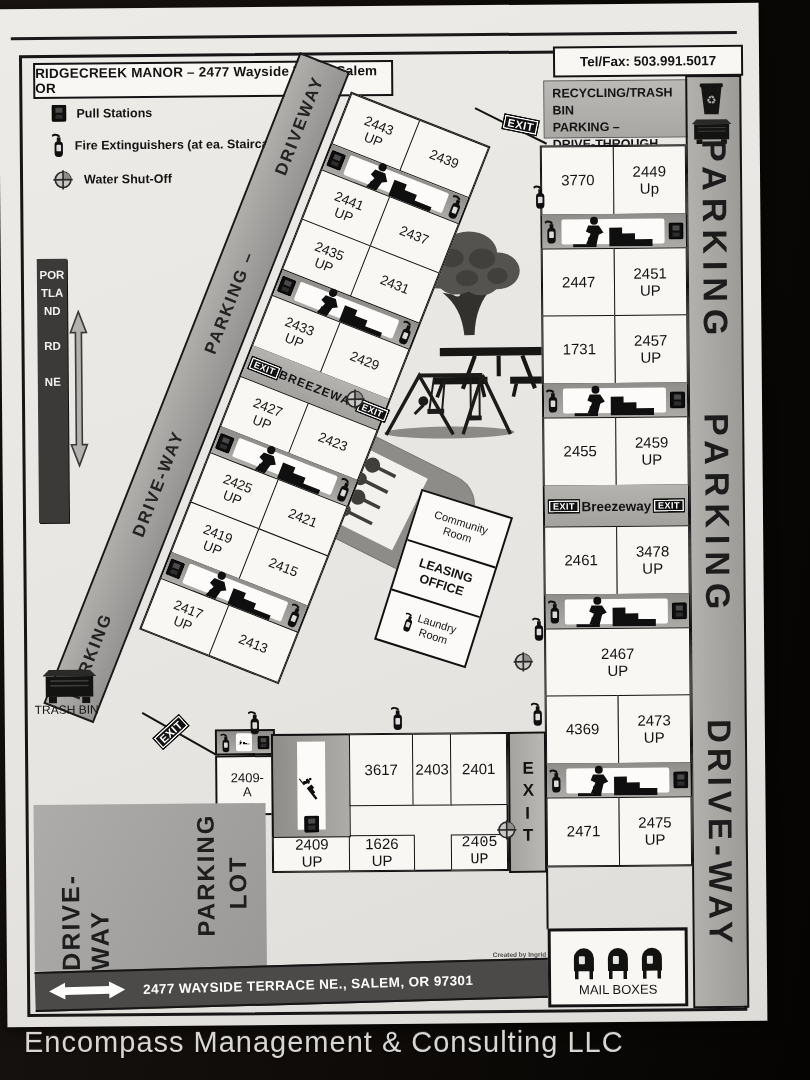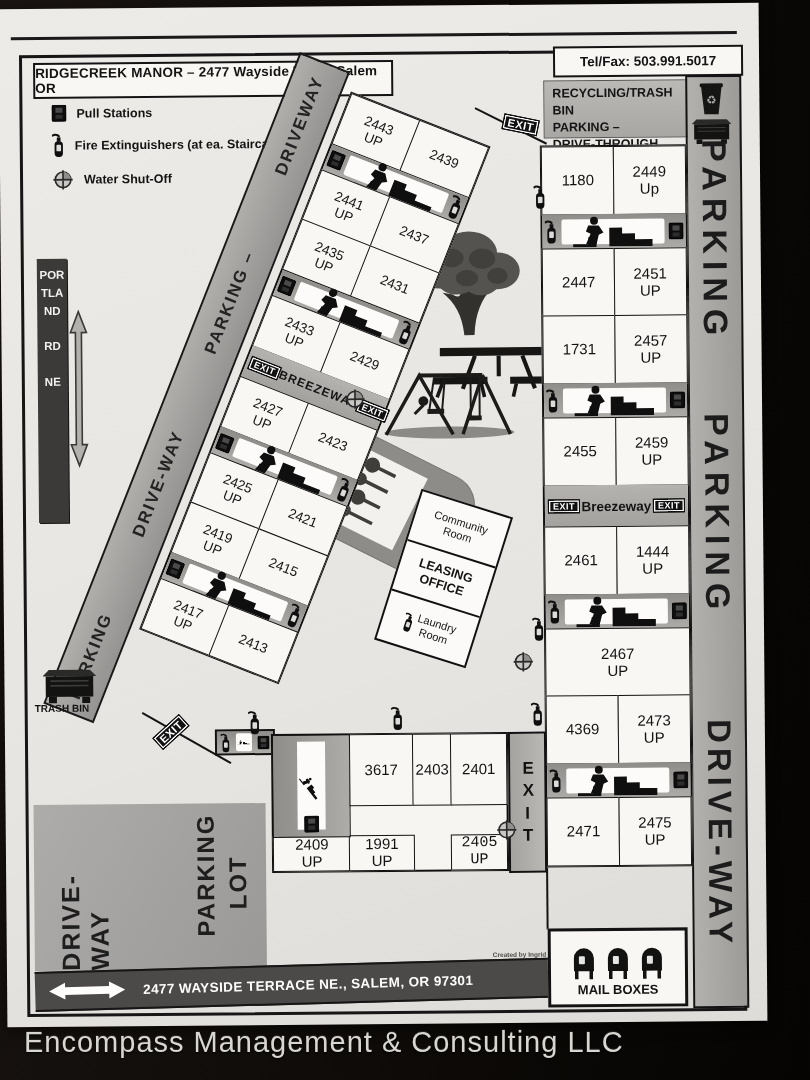--- a/index.html
+++ b/index.html
@@ -103,25 +103,25 @@
   .pl-lot{left:190px;top:52px;font-size:24px;letter-spacing:2px;}
   
   .street-bar{position:absolute;left:28px;top:958px;width:514px;height:40px;background:#4c4a48;
     border-top:2.5px solid #161616;border-bottom:2.5px solid #161616;transform:rotate(-1.1deg);
     display:flex;align-items:center;gap:14px;padding:0 10px;box-sizing:border-box;}
   .street-bar .txt{color:#fdfdfb;font-weight:bold;font-size:13.5px;letter-spacing:.4px;white-space:nowrap;}
   .arrow-h{width:84px;height:22px;flex:none;}
   
   .mail-box{left:541px;top:924px;width:140px;height:79px;border-width:3px;flex-direction:column;gap:1px;padding-top:4px;box-sizing:border-box;}
   .mail-icons{display:flex;gap:6px;}
-  .mail-label{font-weight:bold;font-size:13px;}
+  .mail-label{font-weight:normal;font-size:13px;}
   .credit{position:absolute;left:486px;top:946px;width:60px;font-size:6.5px;color:#4e4c4a;font-weight:bold;}
   
   .sw-trash{position:absolute;left:38px;top:658px;}
-  .sw-trash-label{position:absolute;left:30px;top:694px;font-weight:bold;font-size:10px;}
+  .sw-trash-label{position:absolute;left:30px;top:694px;font-weight:normal;font-size:12px;}
   
   .tree{position:absolute;left:405px;top:220px;width:122px;}
   .picnic{position:absolute;left:430px;top:330px;width:134px;}
   .swing{position:absolute;left:378px;top:360px;width:138px;}
   .courtyard{position:absolute;left:281px;top:438px;width:186px;height:108px;border-radius:30px;
     background:#8e8c89;border:2px solid #59585
 5;transform:rotate(27deg);box-shadow:0 0 0 1px #777;}
   .courtyard-inner{position:absolute;left:34px;top:14px;width:96px;height:80px;background:#f2f1ee;
     display:flex;align-items:center;justify-content:center;overflow:hidden;}
   .office{position:absolute;left:392px;top:494px;width:96px;height:158px;background:#fbfaf8;
@@ -475,21 +475,21 @@
       <div class="row l-pair">
         <div class="unit pre">2417
 UP</div>
         <div class="unit pre">2413</div>
       </div>
     </div>
   </div>
 
   <div class="wing east-wing">
     <div class="row e-pair">
-      <div class="unit pre">1180</div>
+      <div class="unit pre">3770</div>
       <div class="unit pre">2449
 Up</div>
     </div>
     <div class="row e-stair stair-row">
       <span class="icon">
           <svg width="13" height="25" viewBox="0 0 14 27">
             <g fill="#0f0f0f">
               <rect x="3" y="9" width="9" height="17" rx="4"></rect>
               <rect x="5.5" y="5" width="4" height="4.5"></rect>
               <path d="M8 5.5 C5 2.5 3 2.5 1 4.5 L0 2.5 C3 0 7 1 9 3.5 z"></path>
@@ -559,21 +559,21 @@
       <div class="unit pre">2459
 UP</div>
     </div>
     <div class="row e-bw bw-row">
       <span class="exit-sign">EXIT</span>
       <span class="bw-label">Breezeway</span>
       <span class="exit-sign">EXIT</span>
     </div>
     <div class="row e-pair">
       <div class="unit pre">2461</div>
-      <div class="unit pre">1444
+      <div class="unit pre">3478
 UP</div>
     </div>
     <div class="row e-stair stair-row">
       <span class="icon">
           <svg width="13" height="25" viewBox="0 0 14 27">
             <g fill="#0f0f0f">
               <rect x="3" y="9" width="9" height="17" rx="4"></rect>
               <rect x="5.5" y="5" width="4" height="4.5"></rect>
               <path d="M8 5.5 C5 2.5 3 2.5 1 4.5 L0 2.5 C3 0 7 1 9 3.5 z"></path>
             </g>
@@ -665,20 +665,22 @@
         </svg>
       </span>
     <span class="icon" style="transform:scale(.8);">
         <svg width="15" height="17" viewBox="0 0 15 17">
           <rect x="0.5" y="0.5" width="14" height="16" rx="1.5" fill="#0e0e0e" stroke="#000"></rect>
           <rect x="4" y="3" width="7" height="5" fill="#4a4a4a"></rect>
           <rect x="4" y="10" width="7" height="4" fill="#2e2e2e"></rect>
         </svg>
       </span>
   </div>
+  <div class="box annex-box pre">2409-
+A</div>
 
   <div class="south-block">
     <div class="unit pre">3617</div>
     <div class="unit pre">2403</div>
     <div class="s-staircol">
       <div class="s-stairpanel">
           <svg viewBox="0 0 72 26" width="64" height="23">
             <g fill="#0f0f0f">
               <circle cx="20" cy="4" r="3.4"></circle>
               <path d="M15 8 h9 l4 6 l-4 2 l-2 8 h-9 l4 -9 l-4 -2 z"></path>
@@ -691,21 +693,21 @@
           <svg width="15" height="17" viewBox="0 0 15 17">
             <rect x="0.5" y="0.5" width="14" height="16" rx="1.5" fill="#0e0e0e" stroke="#000"></rect>
             <rect x="4" y="3" width="7" height="5" fill="#4a4a4a"></rect>
             <rect x="4" y="10" width="7" height="4" fill="#2e2e2e"></rect>
           </svg>
         </span>
     </div>
     <div class="unit pre">2401</div>
     <div class="unit pre" style="grid-column:1;">2409
 UP</div>
-    <div class="unit pre">1991
+    <div class="unit pre">1626
 UP</div>
     <div class="unit pre" style="grid-column:4;font-family:Liberation Mono, monospace;">2405
 UP</div>
   </div>
 
   <div class="south-exit">
     <span class="letters">EXIT</span>
   </div>
 
   <div class="parking-lot">

